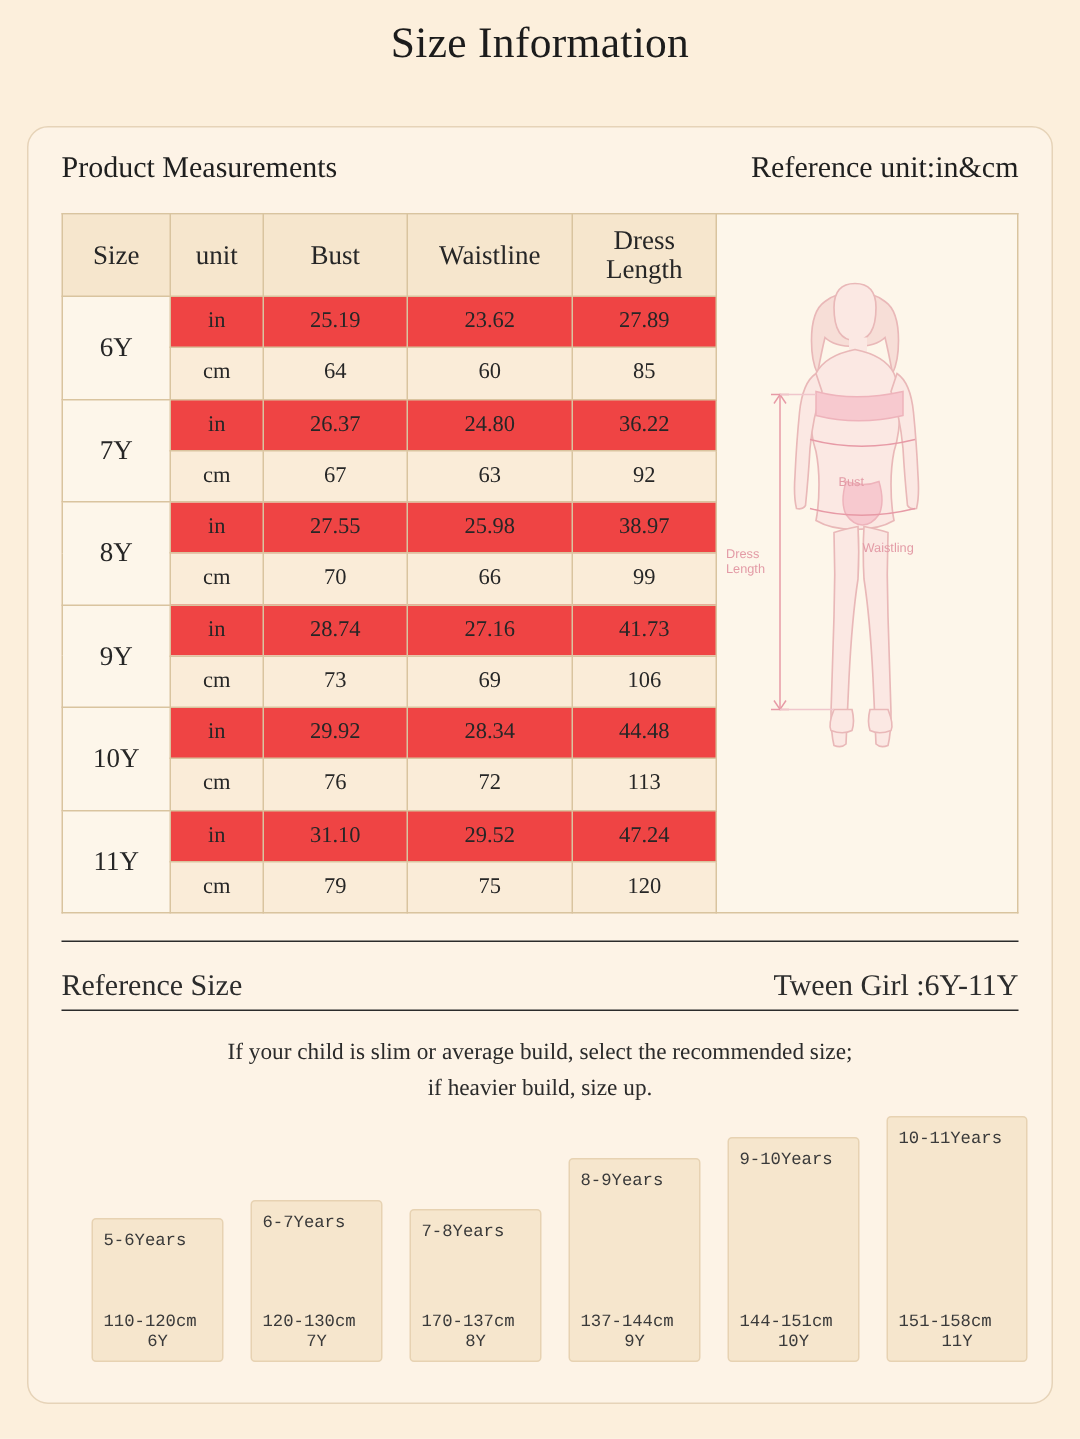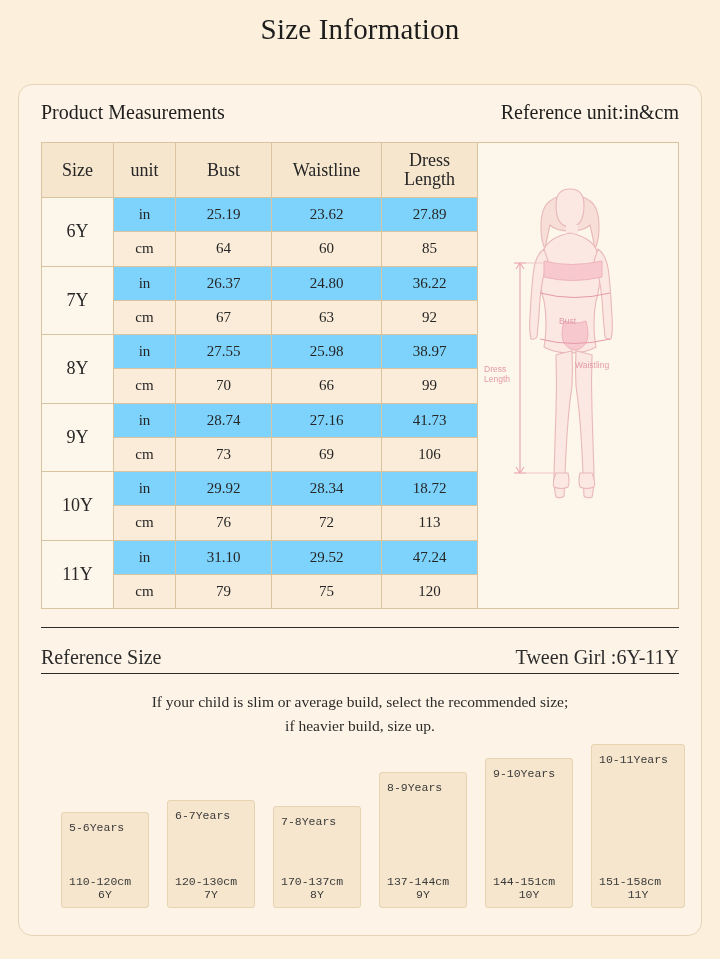--- a/index.html
+++ b/index.html
@@ -62,21 +62,21 @@
     border-collapse: collapse;
     table-layout: fixed;
     width: 436px;
   }
   table.meas td, table.meas th {
     border: 1px solid #d9c49f;
     text-align: center;
     font-size: 15px;
     font-weight: normal;
     color: #262626;
-    background: #7dd3fc;
+    background: #ef4444;
     height: 31px;
     padding: 0;
   }
   table.meas thead th {
     background: #f6e6cd;
     font-size: 18px;
     height: 54px;
     line-height: 1.05;
   }
   table.meas td.sizecell {
@@ -244,21 +244,21 @@
             <td>73</td>
             <td>69</td>
             <td>106</td>
           </tr>
 
           <tr>
             <td class="sizecell" rowspan="2">10Y</td>
             <td class="unitcell">in</td>
             <td>29.92</td>
             <td>28.34</td>
-            <td>18.72</td>
+            <td>44.48</td>
           </tr>
           <tr class="alt">
             <td class="unitcell">cm</td>
             <td>76</td>
             <td>72</td>
             <td>113</td>
           </tr>
 
           <tr>
             <td class="sizecell" rowspan="2">11Y</td>

